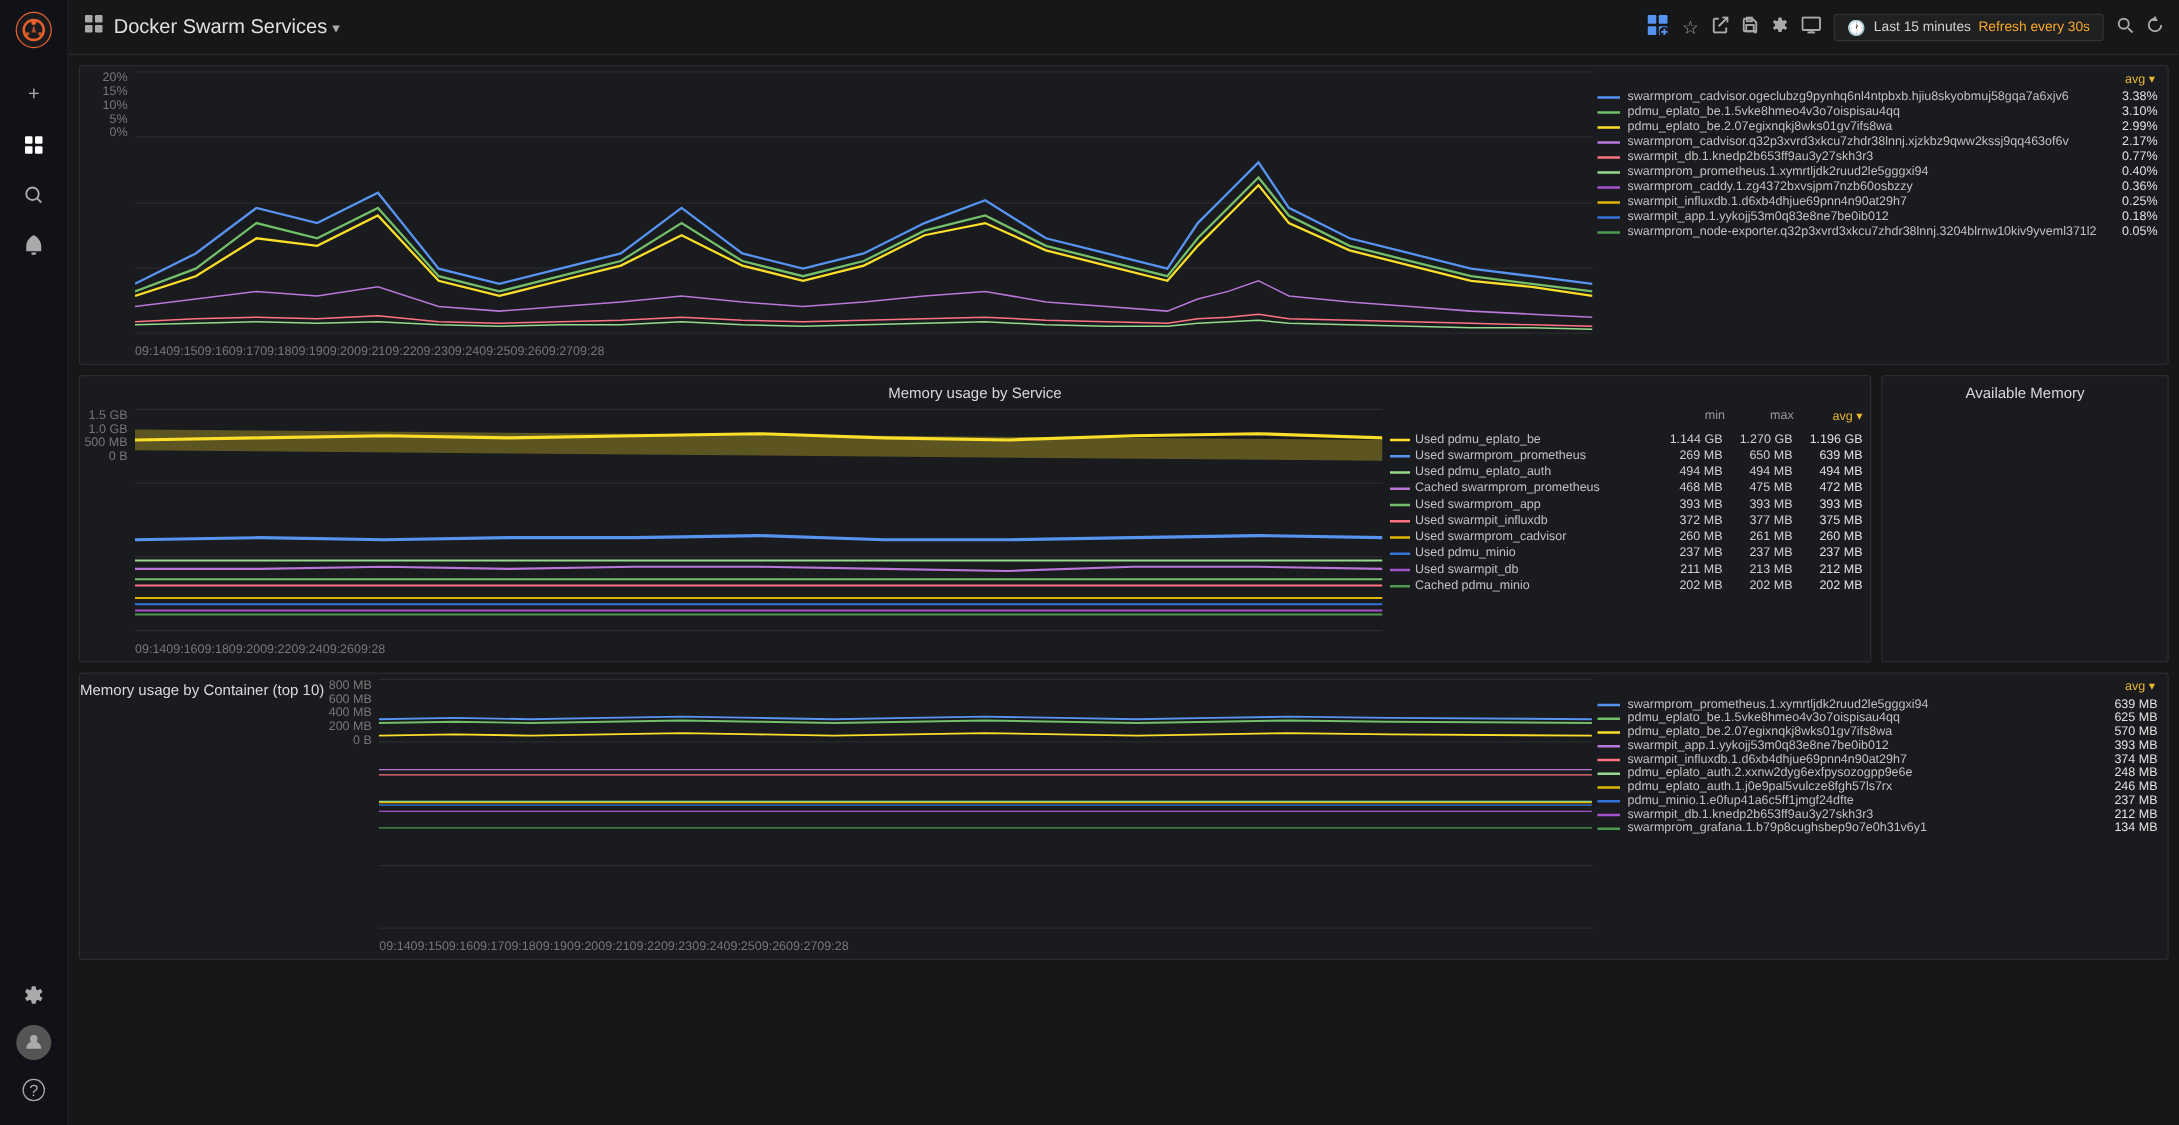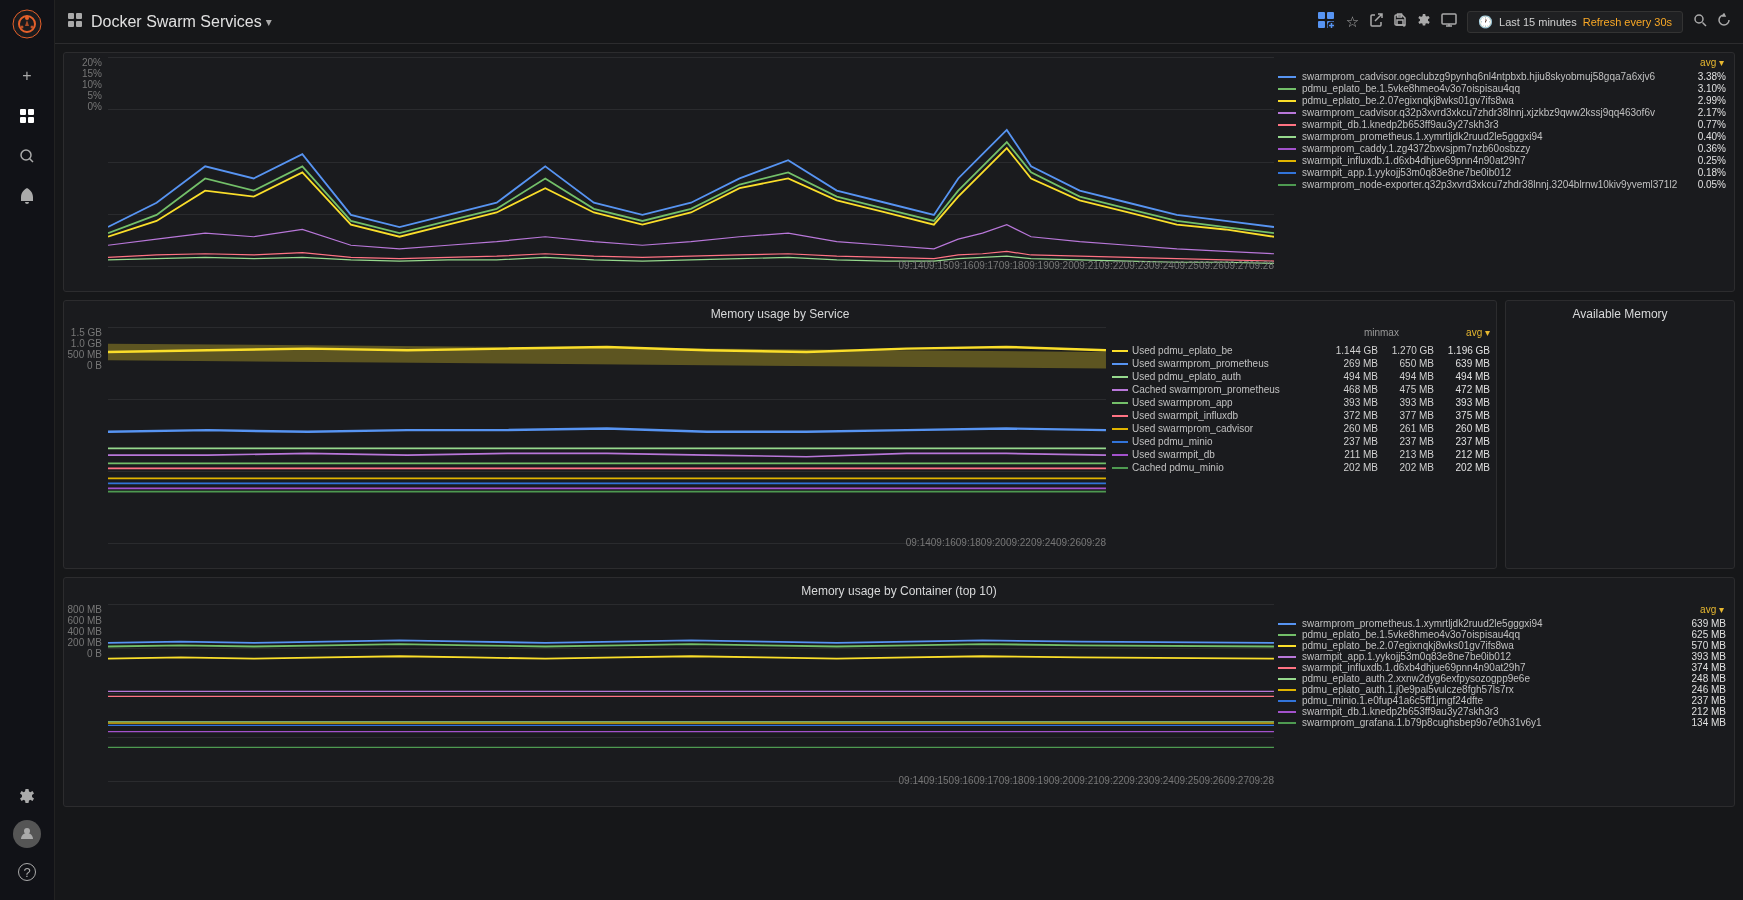--- a/index.html
+++ b/index.html
@@ -218,26 +218,25 @@
       padding-right: 4px;
     }
     .y-label {
       font-size: 10px;
       color: #777;
     }
 
     
     .x-axis {
       position: absolute;
-      bottom: 20px;
+      bottom: 4px;
       left: 44px;
       right: 0;
       display: flex;
-      justify-content: flex-end;
-      margin-left: 12px;
+      justify-content: flex-start;
     }
     .x-label {
       font-size: 10px;
       color: #777;
     }
 
     
     .grid-lines {
       position: absolute;
       top: 4px;
@@ -260,21 +259,21 @@
       top: 4px;
       left: 44px;
       right: 0;
       bottom: 24px;
     }
 
     
     .memory-row {
       display: flex;
       gap: 8px;
-      height: 269px;
+      height: 230px;
     }
     .memory-panel {
       flex: 1;
       background: #1a1b1e;
       border: 1px solid #2c2c2e;
       border-radius: 3px;
       display: flex;
       flex-direction: column;
     }
     .memory-panel-body {
@@ -347,21 +346,21 @@
       align-items: center;
       justify-content: center;
       width: 100%;
       position: relative;
     }
 
     
     .mem-container-panel {
       height: 230px;
       display: flex;
-      flex-direction: column;
+      flex-direction: row;
       background: #1a1b1e;
       border: 1px solid #2c2c2e;
       border-radius: 3px;
     }
     .mem-container-body {
       flex: 1;
       display: flex;
       overflow: hidden;
     }
     .mem-container-chart {
@@ -683,21 +682,21 @@
               <span class="x-label">09:24</span>
               <span class="x-label">09:26</span>
               <span class="x-label">09:28</span>
             </div>
           </div>
 
           <div class="memory-legend">
             <div class="memory-legend-header">
               <span style="flex:1"></span>
               <span style="min-width:55px;text-align:right">min</span>
-              <span style="min-width:55px;">max</span>
+              <span style="min-width:55px;text-align:right">max</span>
               <span style="min-width:55px;text-align:right" class="avg-col">avg ▾</span>
             </div>
             <div id="memory-service-legend-items">
                 <div class="memory-legend-item">
     <div class="mem-line" style="background:#fade2a"></div>
     <span class="mem-label">Used pdmu_eplato_be</span>
     <span class="mem-min">1.144 GB</span>
     <span class="mem-max">1.270 GB</span>
     <span class="mem-avg">1.196 GB</span>
   </div>

